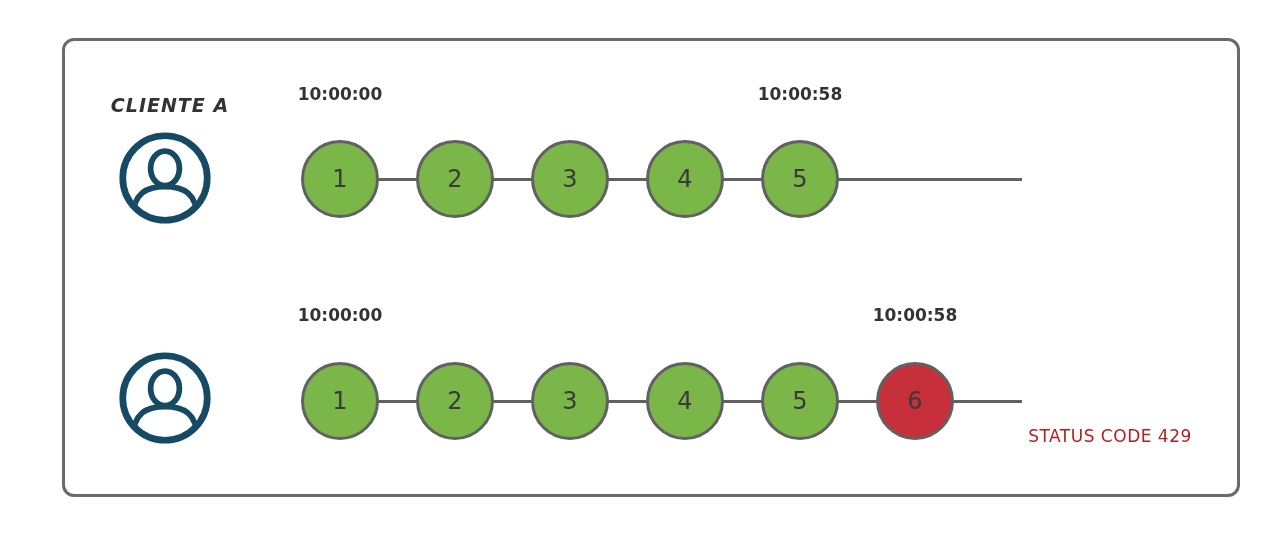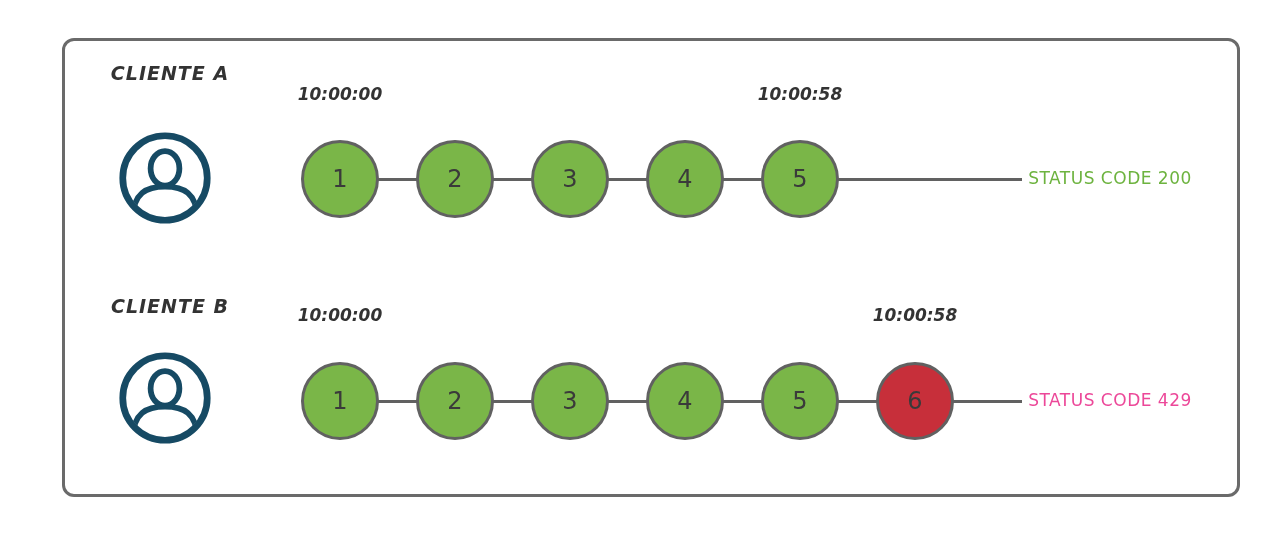--- a/index.html
+++ b/index.html
@@ -60,45 +60,44 @@
   .request-circle.ok { background: #7ab648; }
   .request-circle.limited { background: #c72f3a; }
   .timestamp {
     position: absolute;
     transform: translateX(-50%);
     font-size: 17px;
     font-weight: bold;
     color: #333333;
     white-space: nowrap;
     z-index: 3;
-    font-style: italic;
   }
   .status {
     position: absolute;
     left: 1012px;
     width: 196px;
     transform: translateY(-50%);
     text-align: center;
     letter-spacing: 0.5px;
     line-height: 1.25;
     z-index: 3;
   }
   .status .status-line1 { font-size: 17px; white-space: nowrap; }
   .status .status-line2 { font-size: 16px; white-space: nowrap; }
   .status.success { color: #6db33f; }
-  .status.error   { color: #ec4899; }
+  .status.error   { color: #b91c1c; margin-top: 36px; }
 </style>
 </head>
 <body>
 
 <div class="canvas">
   <div class="frame"></div>
 
   <section class="client-row">
-    <h2 class="client-label" style="top: 62px;">CLIENTE A</h2>
+    <h2 class="client-label" style="top: 94px;">CLIENTE A</h2>
     <div class="avatar" style="top: 130px;">
       <svg viewBox="0 0 100 100" width="96" height="96">
         <clipPath id="clipA">
             <circle cx="50" cy="50" r="41"></circle>
           </clipPath>
         <g clip-path="url(#clipA)">
           <ellipse cx="50" cy="40" rx="15" ry="18" fill="#ffffff" stroke="#164a64" stroke-width="6"></ellipse>
           <path d="M 16 96 C 16 64 32 59 50 59 C 68 59 84 64 84 96 Z" fill="#ffffff" stroke="#164a64" stroke-width="6"></path>
         </g>
         <circle cx="50" cy="50" r="44" fill="none" stroke="#164a64" stroke-width="7"></circle>
@@ -108,26 +107,24 @@
         <div class="track" style="left: 340px; top: 177.5px; width: 682px;"></div>
         <div class="request-circle ok" style="left: 301px; top: 140px;">1</div>
         <div class="request-circle ok" style="left: 416px; top: 140px;">2</div>
         <div class="request-circle ok" style="left: 531px; top: 140px;">3</div>
         <div class="request-circle ok" style="left: 646px; top: 140px;">4</div>
         <div class="request-circle ok" style="left: 761px; top: 140px;">5</div>
         <div class="timestamp" style="left: 340px; top: 84px;">10:00:00</div>
         <div class="timestamp" style="left: 800px; top: 84px;">10:00:58</div>
       </div>
     <div class="status success" style="top: 179px;">
-      <div class="status-line1">STATUS CODE 200</div>
     </div>
   </section>
 
   <section class="client-row">
-    <h2 class="client-label" style="top: 295px;">CLIENTE B</h2>
     <div class="avatar" style="top: 350px;">
       <svg viewBox="0 0 100 100" width="96" height="96">
         <clipPath id="clipB">
             <circle cx="50" cy="50" r="41"></circle>
           </clipPath>
         <g clip-path="url(#clipB)">
           <ellipse cx="50" cy="40" rx="15" ry="18" fill="#ffffff" stroke="#164a64" stroke-width="6"></ellipse>
           <path d="M 16 96 C 16 64 32 59 50 59 C 68 59 84 64 84 96 Z" fill="#ffffff" stroke="#164a64" stroke-width="6"></path>
         </g>
         <circle cx="50" cy="50" r="44" fill="none" stroke="#164a64" stroke-width="7"></circle>

